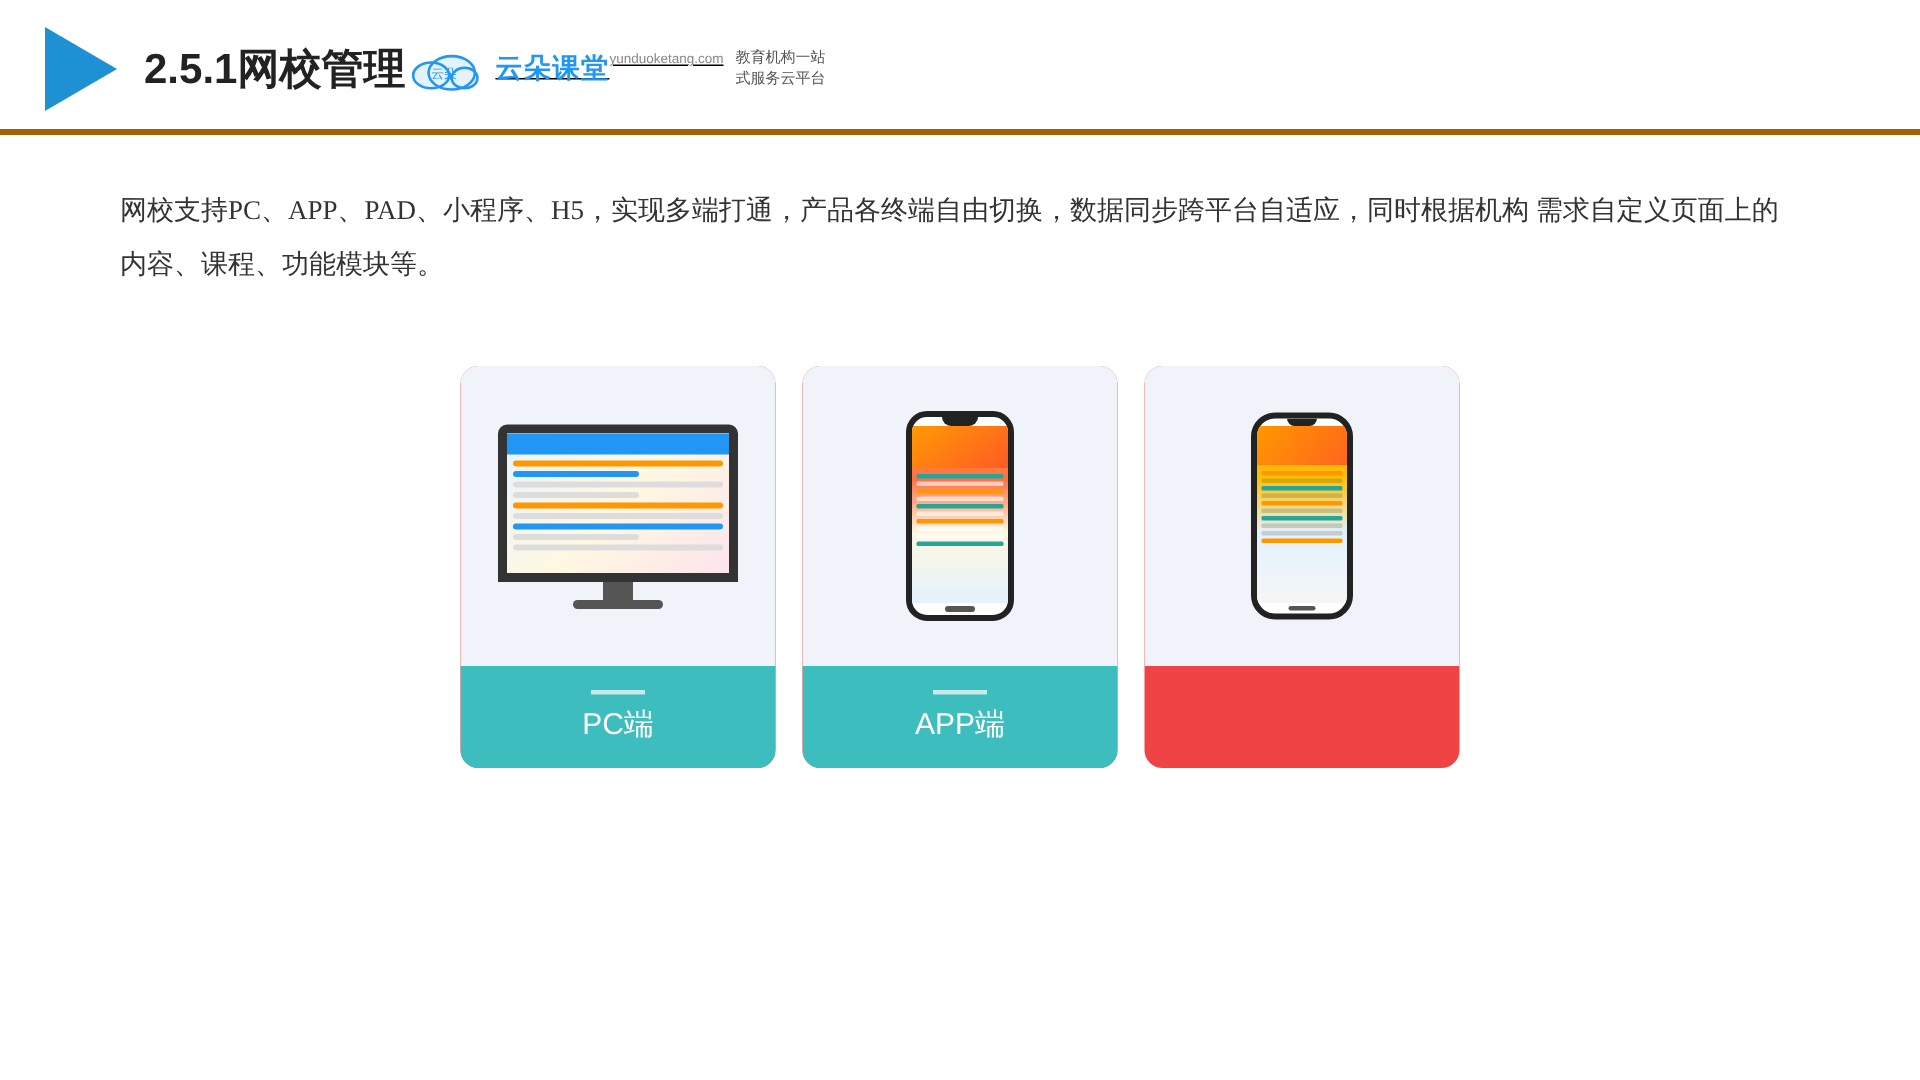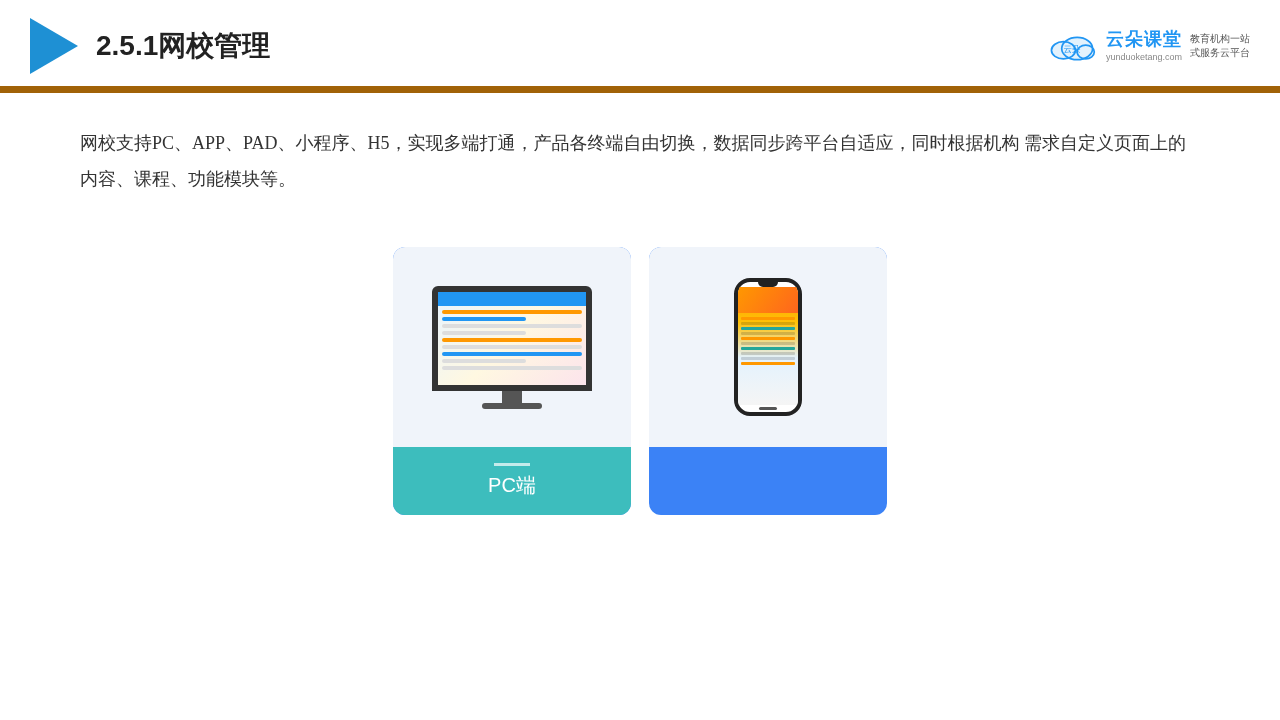--- a/index.html
+++ b/index.html
@@ -8,23 +8,23 @@
       height: 720px;
       background: #fff;
       font-family: 'Microsoft YaHei', 'PingFang SC', 'Heiti SC', sans-serif;
       overflow: hidden;
     }
 
     
     .header {
       display: flex;
       align-items: center;
-      justify-content: space-between;
+      justify-content: flex-start;
       padding: 18px 30px 12px 30px;
-      border-bottom: 7px solid #a16207;
+      border-bottom: 4px solid #a16207;
     }
     .header-left {
       display: flex;
       align-items: center;
       gap: 18px;
     }
     .logo-triangle {
       width: 0;
       height: 0;
       border-top: 28px solid transparent;
@@ -45,22 +45,22 @@
       display: flex;
       align-items: center;
       gap: 8px;
     }
     .cloud-icon-svg {
       width: 52px;
       height: 36px;
     }
     .brand-text {
       display: flex;
-      flex-direction: column;
       line-height: 1.3;
+      text-decoration: underline;
     }
     .brand-name {
       font-size: 18px;
       color: #2196f3;
       font-weight: bold;
       letter-spacing: 1px;
     }
     .brand-url {
       font-size: 9px;
       color: #888;
@@ -83,22 +83,22 @@
 
     
     .cards-container {
       display: flex;
       justify-content: center;
       gap: 18px;
       padding: 30px 60px 30px 60px;
     }
 
     .card {
-      width: 238px;
-      background: #3b82f6;
+      width: 210px;
+      background: #ef4444;
       border-radius: 12px;
       overflow: hidden;
       display: flex;
       flex-direction: column;
     }
 
     .card-image-area {
       display: flex;
       align-items: center;
       justify-content: center;
@@ -392,20 +392,46 @@
         <div class="monitor-neck"></div>
         <div class="monitor-stand"></div>
       </div>
     </div>
     <div class="card-label">
       <div class="card-label-bar"></div>
       <span>PC端</span>
     </div>
   </div>
 
+  <div class="card">
+    <div class="card-image-area">
+      <div class="phone-frame">
+        <div class="phone-notch"></div>
+        <div class="phone-screen">
+          <div class="phone-screen-lines">
+            <div class="phone-line teal"></div>
+            <div class="phone-line"></div>
+            <div class="phone-line orange"></div>
+            <div class="phone-line"></div>
+            <div class="phone-line teal"></div>
+            <div class="phone-line"></div>
+            <div class="phone-line orange"></div>
+            <div class="phone-line"></div>
+            <div class="phone-line"></div>
+            <div class="phone-line teal"></div>
+          </div>
+        </div>
+        <div class="phone-home"></div>
+      </div>
+    </div>
+    <div class="card-label">
+      <div class="card-label-bar"></div>
+      <span>APP端</span>
+    </div>
+  </div>
 
 
 
   <div class="card">
     <div class="card-image-area">
       <div class="mini-phone-frame">
         <div class="mini-phone-notch"></div>
         <div class="mini-phone-screen">
           <div class="mini-phone-lines">
             <div class="mini-phone-line orange"></div>

